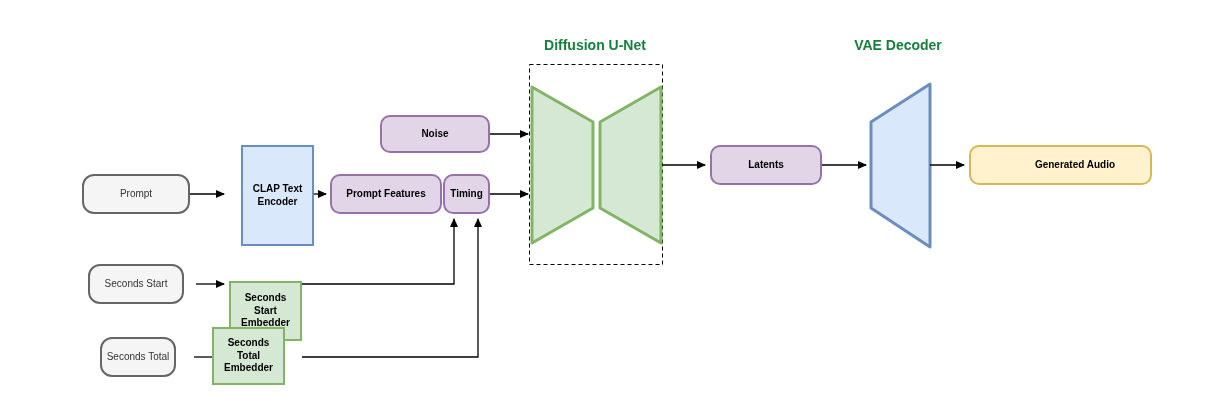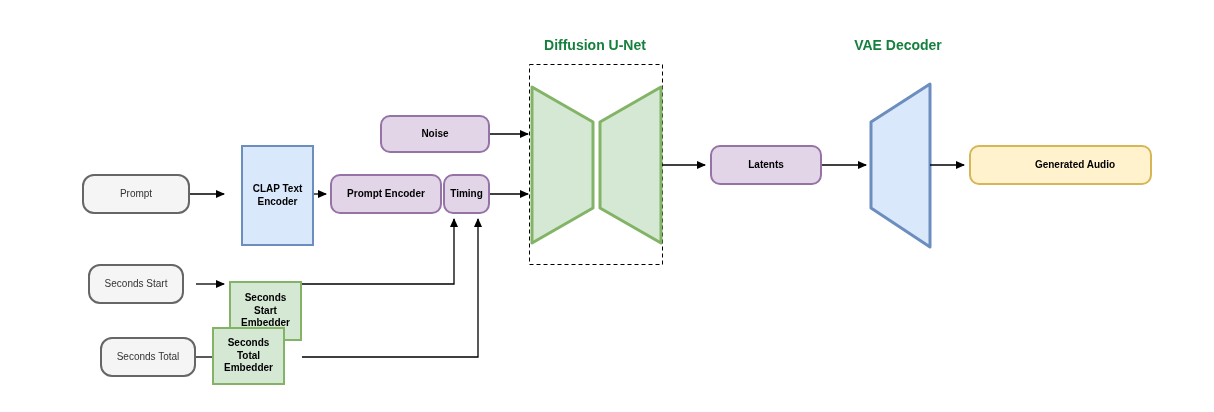--- a/index.html
+++ b/index.html
@@ -97,31 +97,31 @@
     <line x1="930" y1="165" x2="964" y2="165" stroke="#000000" stroke-width="1.3" marker-end="url(#arrowhead)"></line>
   </svg>
 
   <div class="diagram-title" style="left:515px; top:37px;">Diffusion U-Net</div>
   <div class="diagram-title" style="left:818px; top:37px;">VAE Decoder</div>
 
   <div class="node gray" style="left:82px; top:174px; width:108px; height:40px;">Prompt</div>
 
   <div class="node gray" style="left:88px; top:264px; width:96px; height:40px;">Seconds Start</div>
 
-  <div class="node gray" style="left:100px; top:337px; width:96px; height:40px;">Seconds Total</div>
+  <div class="node gray" style="left:100px; top:337px; width:76px; height:40px;">Seconds Total</div>
 
   <div class="node blue-rect bold" style="left:229px; top:145px; width:73px; height:101px;margin-left:12px;">CLAP Text Encoder</div>
 
   <div class="node green-rect bold" style="left:229px; top:255px; width:73px; height:60px;margin-top:26px;">Seconds Start Embedder</div>
 
   <div class="node green-rect bold" style="left:212px; top:327px; width:73px; height:58px;">Seconds Total Embedder</div>
 
   <div class="node purple bold" style="left:380px; top:115px; width:110px; height:38px;">Noise</div>
 
-  <div class="node purple bold" style="left:330px; top:174px; width:112px; height:40px;">Prompt Encoder</div>
+  <div class="node purple bold" style="left:330px; top:174px; width:112px; height:40px;">Prompt Features</div>
 
   <div class="node purple bold" style="left:443px; top:174px; width:47px; height:40px;">Timing</div>
 
   <div class="node purple bold" style="left:710px; top:145px; width:112px; height:40px;">Latents</div>
 
   <div class="node yellow bold" style="left:969px; top:145px; width:183px; height:40px;">Generated Audio</div>
 
 </div>
 
 </body></html>

